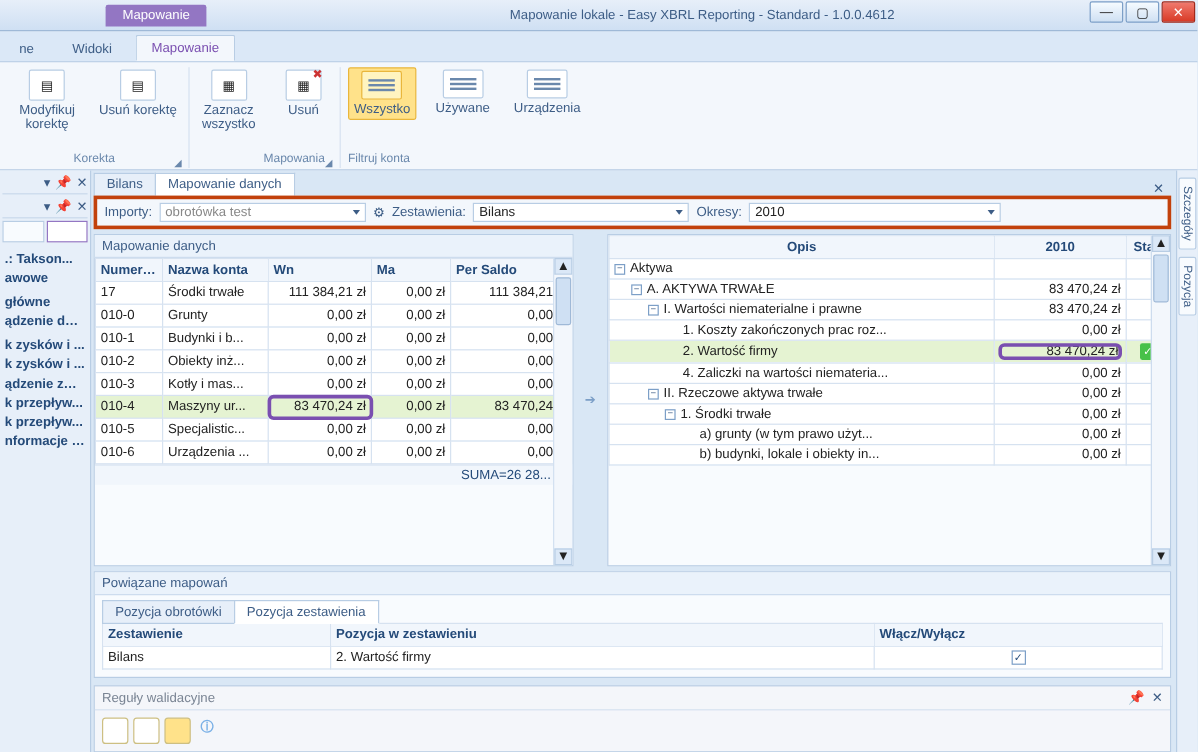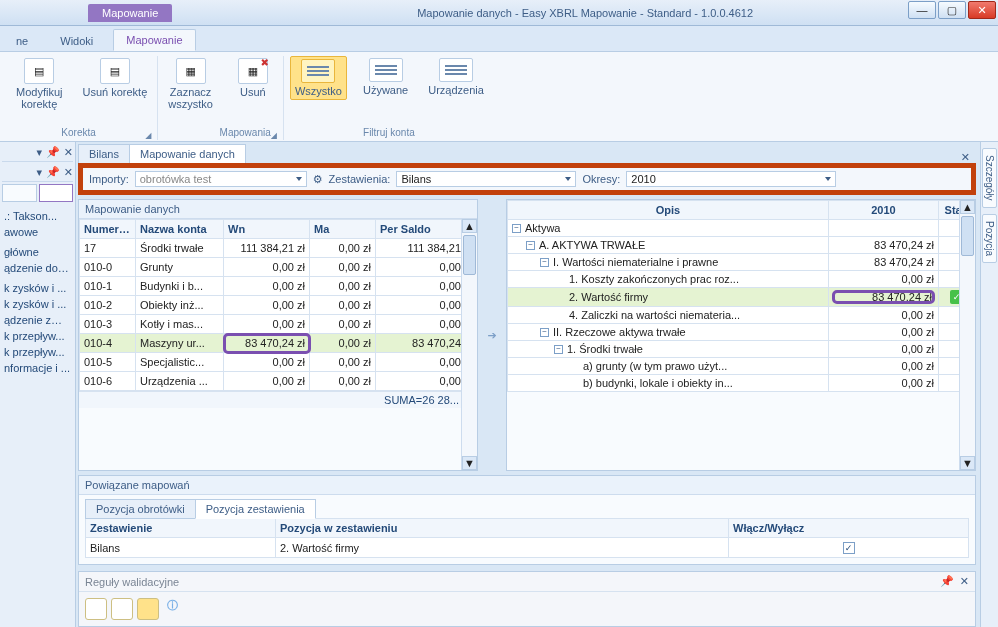--- a/index.html
+++ b/index.html
@@ -34,29 +34,29 @@
   .ric .bars{display:flex;flex-direction:column;gap:2px}
   .ric .bars i{display:block;width:22px;height:2px;background:#6a88ac}
 
   
   .ws { position:absolute; top:142px; left:0; right:0; bottom:0; display:flex; }
   .leftdock { width:76px; background:#e7eff9; border-right:1px solid #b8cde4; padding:2px; overflow:hidden; }
   .dockhdr { height:18px; display:flex; justify-content:flex-end; gap:4px; align-items:center; color:#3d5d86; border-bottom:1px solid #c9d9ec; margin-bottom:2px;}
   .docktabs{display:flex;gap:2px;margin:2px 0 6px 0}
   .docktab{flex:1;height:18px;border:1px solid #b8cde4;background:#f8fbfe;}
   .docktab.on{background:#fff;border-color:#9376c3}
-  .leftlist div{ white-space:nowrap; overflow:hidden; text-overflow:ellipsis; padding:2px 2px; color:#244a79; }
+  .leftlist div{ white-space:nowrap; overflow:hidden; text-overflow:ellipsis; padding:2px 2px; color:#244a79;font-weight:bold; }
 
   .main { flex:1; display:flex; flex-direction:column; padding:2px 4px 0 2px; }
   .tabs { display:flex; align-items:flex-end; height:20px; }
   .tab { padding:3px 10px; border:1px solid #b8cde4; background:#e7eff9; margin-right:-1px; color:#3d5d86; }
   .tab.active { background:#fff; border-bottom-color:#fff; }
   .tabs .xclose{margin-left:auto; color:#3d5d86; padding:0 6px;}
 
-  .toolbar { background:#f3f7fc; border:5px solid #c2410c; padding:3px 6px; display:flex; align-items:center; gap:6px; margin-top:-1px;}
+  .toolbar { background:#f3f7fc; border:3px solid #c2410c; padding:3px 6px; display:flex; align-items:center; gap:6px; margin-top:-1px;}
   .toolbar label{color:#3d5d86}
   .toolbar .combo{ border:1px solid #b8cde4; background:#fff; padding:1px 4px; display:flex; align-items:center; gap:4px;}
   .caret{width:0;height:0;border-left:3px solid transparent;border-right:3px solid transparent;border-top:4px solid #3d5d86}
   .gear{color:#3d5d86}
 
   .grids{flex:1; display:flex; gap:4px; margin-top:4px; min-height:0;}
   .panel{ border:1px solid #b8cde4; background:#f8fbfe; display:flex; flex-direction:column; min-height:0;}
   .panel .phead{padding:3px 6px;color:#3d5d86;background:#eaf2fb;border-bottom:1px solid #cddcee}
   .gridarea{flex:1;overflow:hidden;position:relative}
 
@@ -98,21 +98,21 @@
   .sq.on{background:#ffe28a}
   .info{color:#7ab0e6;font-weight:bold;padding-left:4px}
 
   .chk{width:12px;height:12px;border:1px solid #7c9fc7;display:inline-flex;align-items:center;justify-content:center;font-size:9px;color:#244a79;background:#fff}
 </style>
 </head>
 <body>
 
 <div class="titlebar">
   <div class="tb-tab">Mapowanie</div>
-  <div class="tb-title">Mapowanie danych - Easy XBRL Mapowanie - Standard - 1.0.0.4612</div>
+  <div class="tb-title">Mapowanie lokale - Easy XBRL Reporting - Standard - 1.0.0.4612</div>
   <div class="winbtns">
     <div class="winbtn">—</div>
     <div class="winbtn">▢</div>
     <div class="winbtn close">✕</div>
   </div>
 </div>
 
 <div class="menubar">
   <div class="mtab">ne</div>
   <div class="mtab">Widoki</div>
@@ -180,21 +180,21 @@
         <div class="ric small">
             <span class="bars">
               <i></i>
               <i></i>
               <i></i>
             </span>
           </div>
         <span>Urządzenia</span>
       </div>
     </div>
-    <div class="rlbl" style="width:100%;text-align:center">Filtruj konta</div>
+    <div class="rlbl" style="width:100%;">Filtruj konta</div>
   </div>
 </div>
 
 <div class="ws">
 
   <div class="leftdock">
     <div class="dockhdr">
       <span>▾</span>
       <span>📌</span>
       <span>✕</span>

